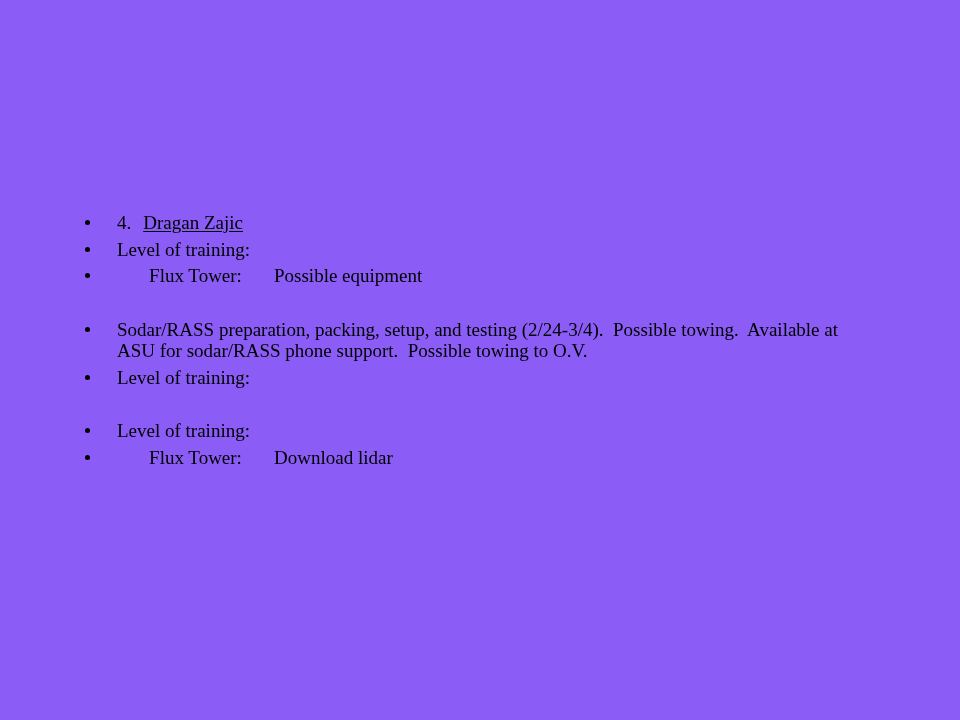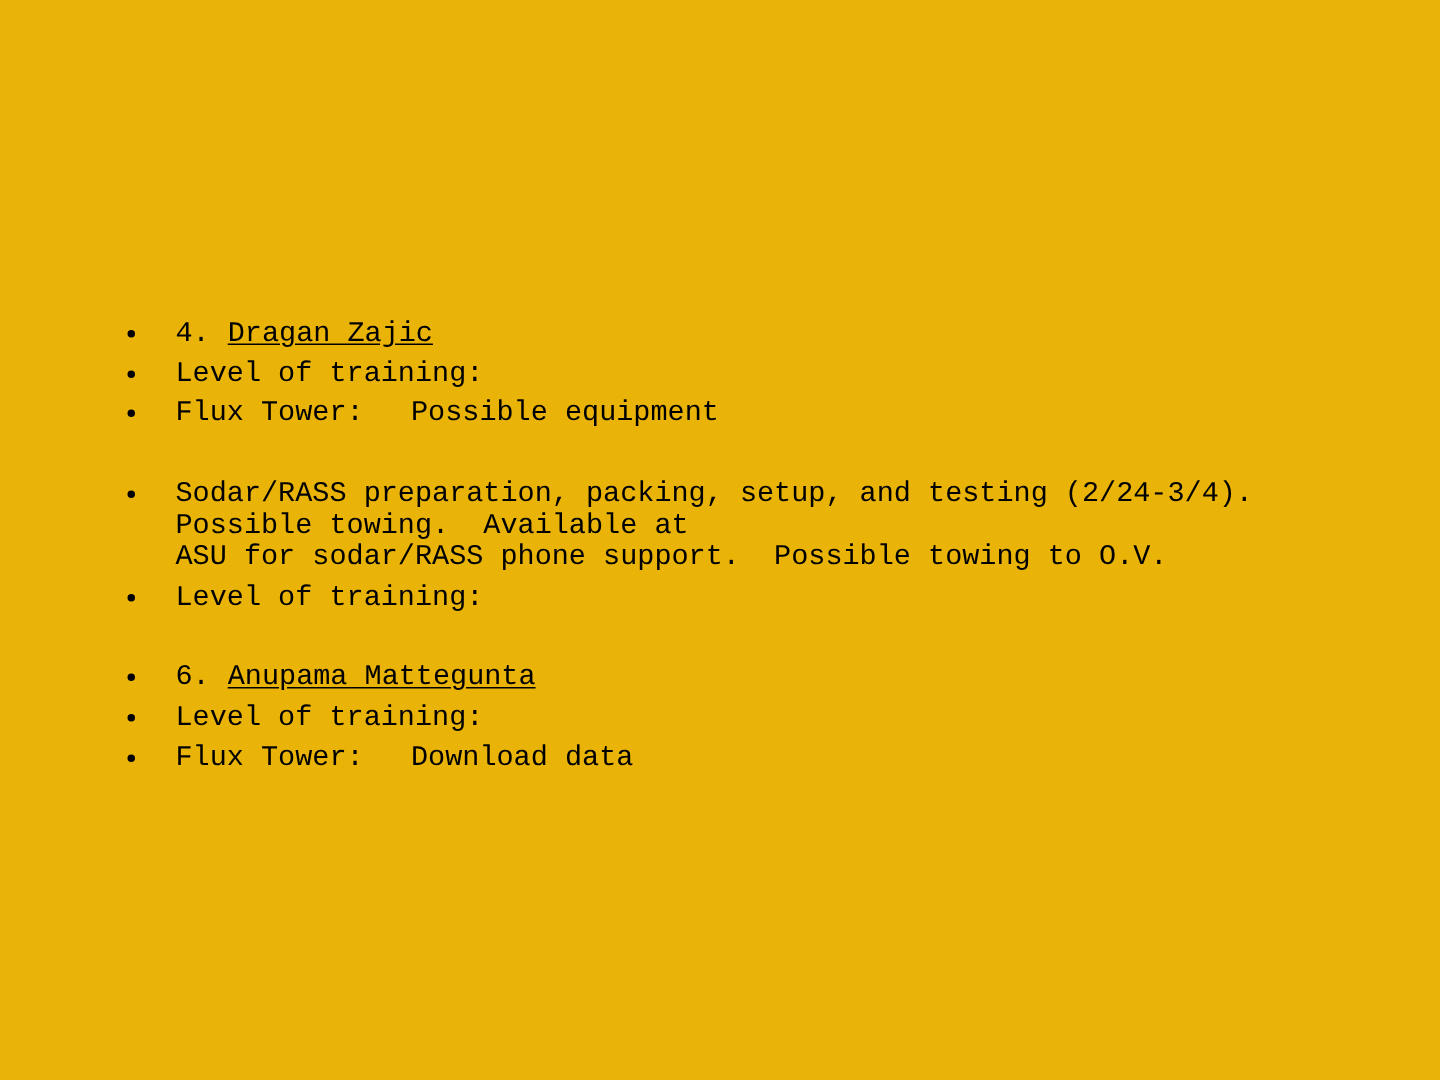--- a/index.html
+++ b/index.html
@@ -4,23 +4,23 @@
 <style>
   html, body {
     margin: 0;
     padding: 0;
     background: #888888;
   }
   .slide {
     position: relative;
     width: 960px;
     height: 720px;
-    background: #eab308;
+    background: #8b5cf6;
     overflow: hidden;
-    font-family: Liberation Mono, monospace;
+    font-family: Liberation Serif, serif;
     font-size: 19px;
     line-height: 21px;
     color: #000000;
   }
   .content {
     position: absolute;
     left: 85px;
     top: 212px;
     width: 830px;
   }
@@ -51,20 +51,21 @@
     margin-right: 12px;
   }
   .name {
     text-decoration: underline;
     text-underline-offset: 2px;
   }
   .lbl {
     display: inline-block;
     width: 157px;
     vertical-align: top;
+    text-align: center;
   }
   .spacer {
     height: 27px;
   }
 </style>
 </head>
 <body>
 
 <div class="slide">
   <div class="content">
@@ -91,25 +92,21 @@
     </div>
     <div class="row">
       <span class="bullet"></span>
       <span class="txt">Level of training:</span>
     </div>
 
     <div class="spacer"></div>
 
     <div class="row">
       <span class="bullet"></span>
-      <span class="txt"><span class="num">6.</span><span class="name">Anupama Mattegunta</span></span>
-    </div>
-    <div class="row">
-      <span class="bullet"></span>
       <span class="txt">Level of training:</span>
     </div>
     <div class="row">
       <span class="bullet"></span>
-      <span class="txt"><span class="lbl">Flux Tower:</span><span class="val">Download data</span></span>
+      <span class="txt"><span class="lbl">Flux Tower:</span><span class="val">Download lidar</span></span>
     </div>
 
   </div>
 </div>
 
 </body></html>

